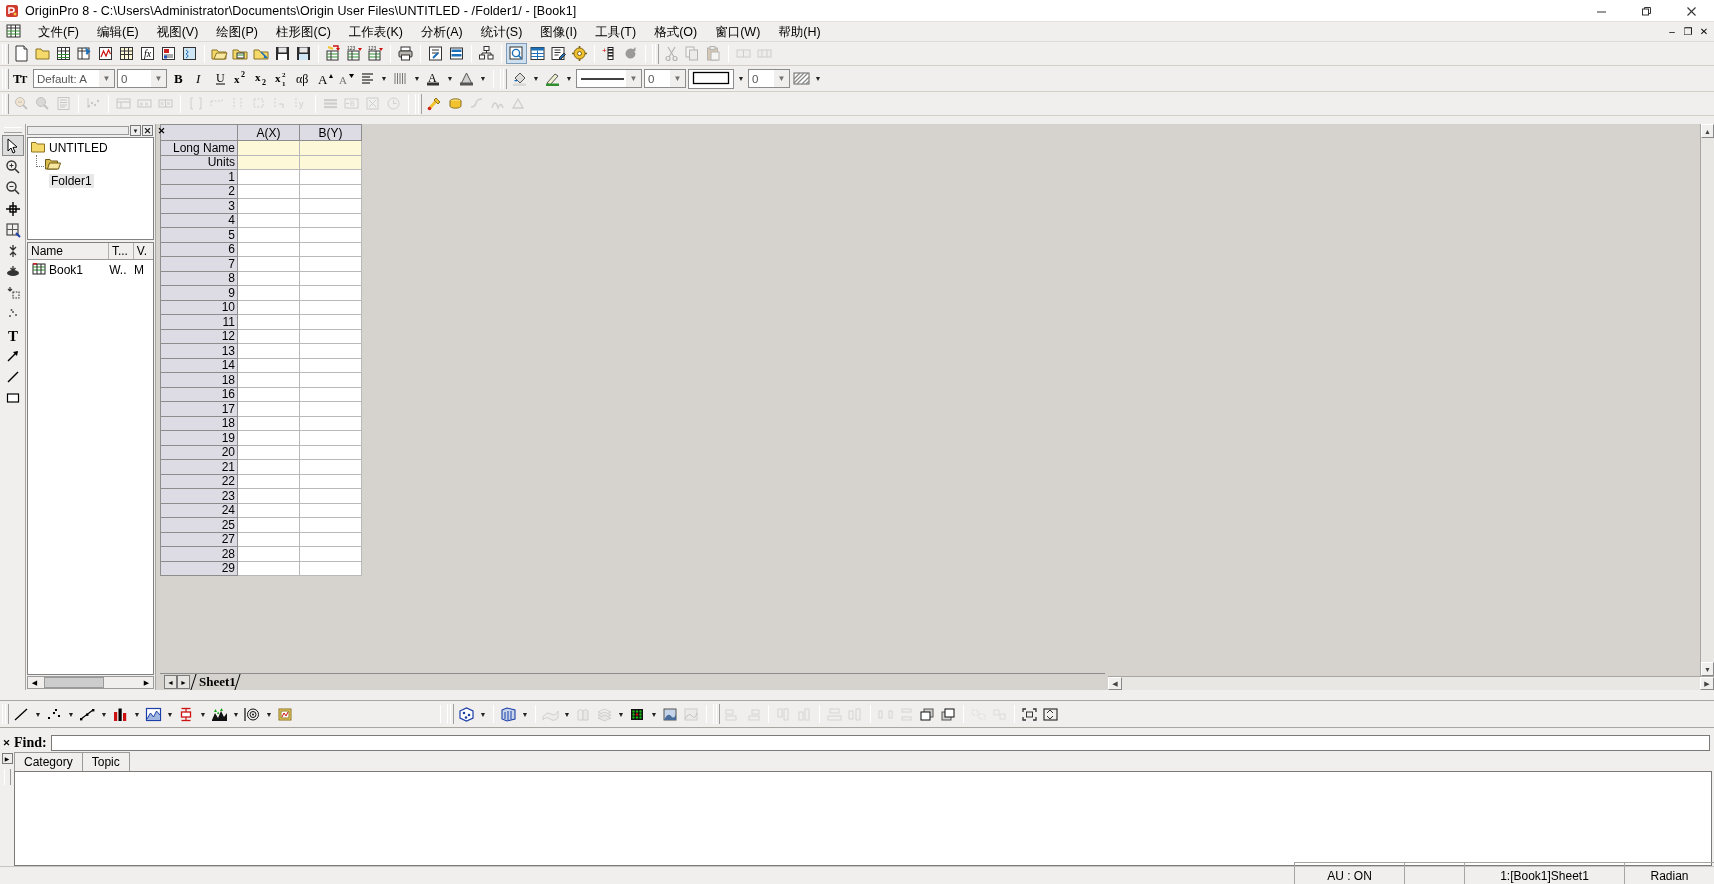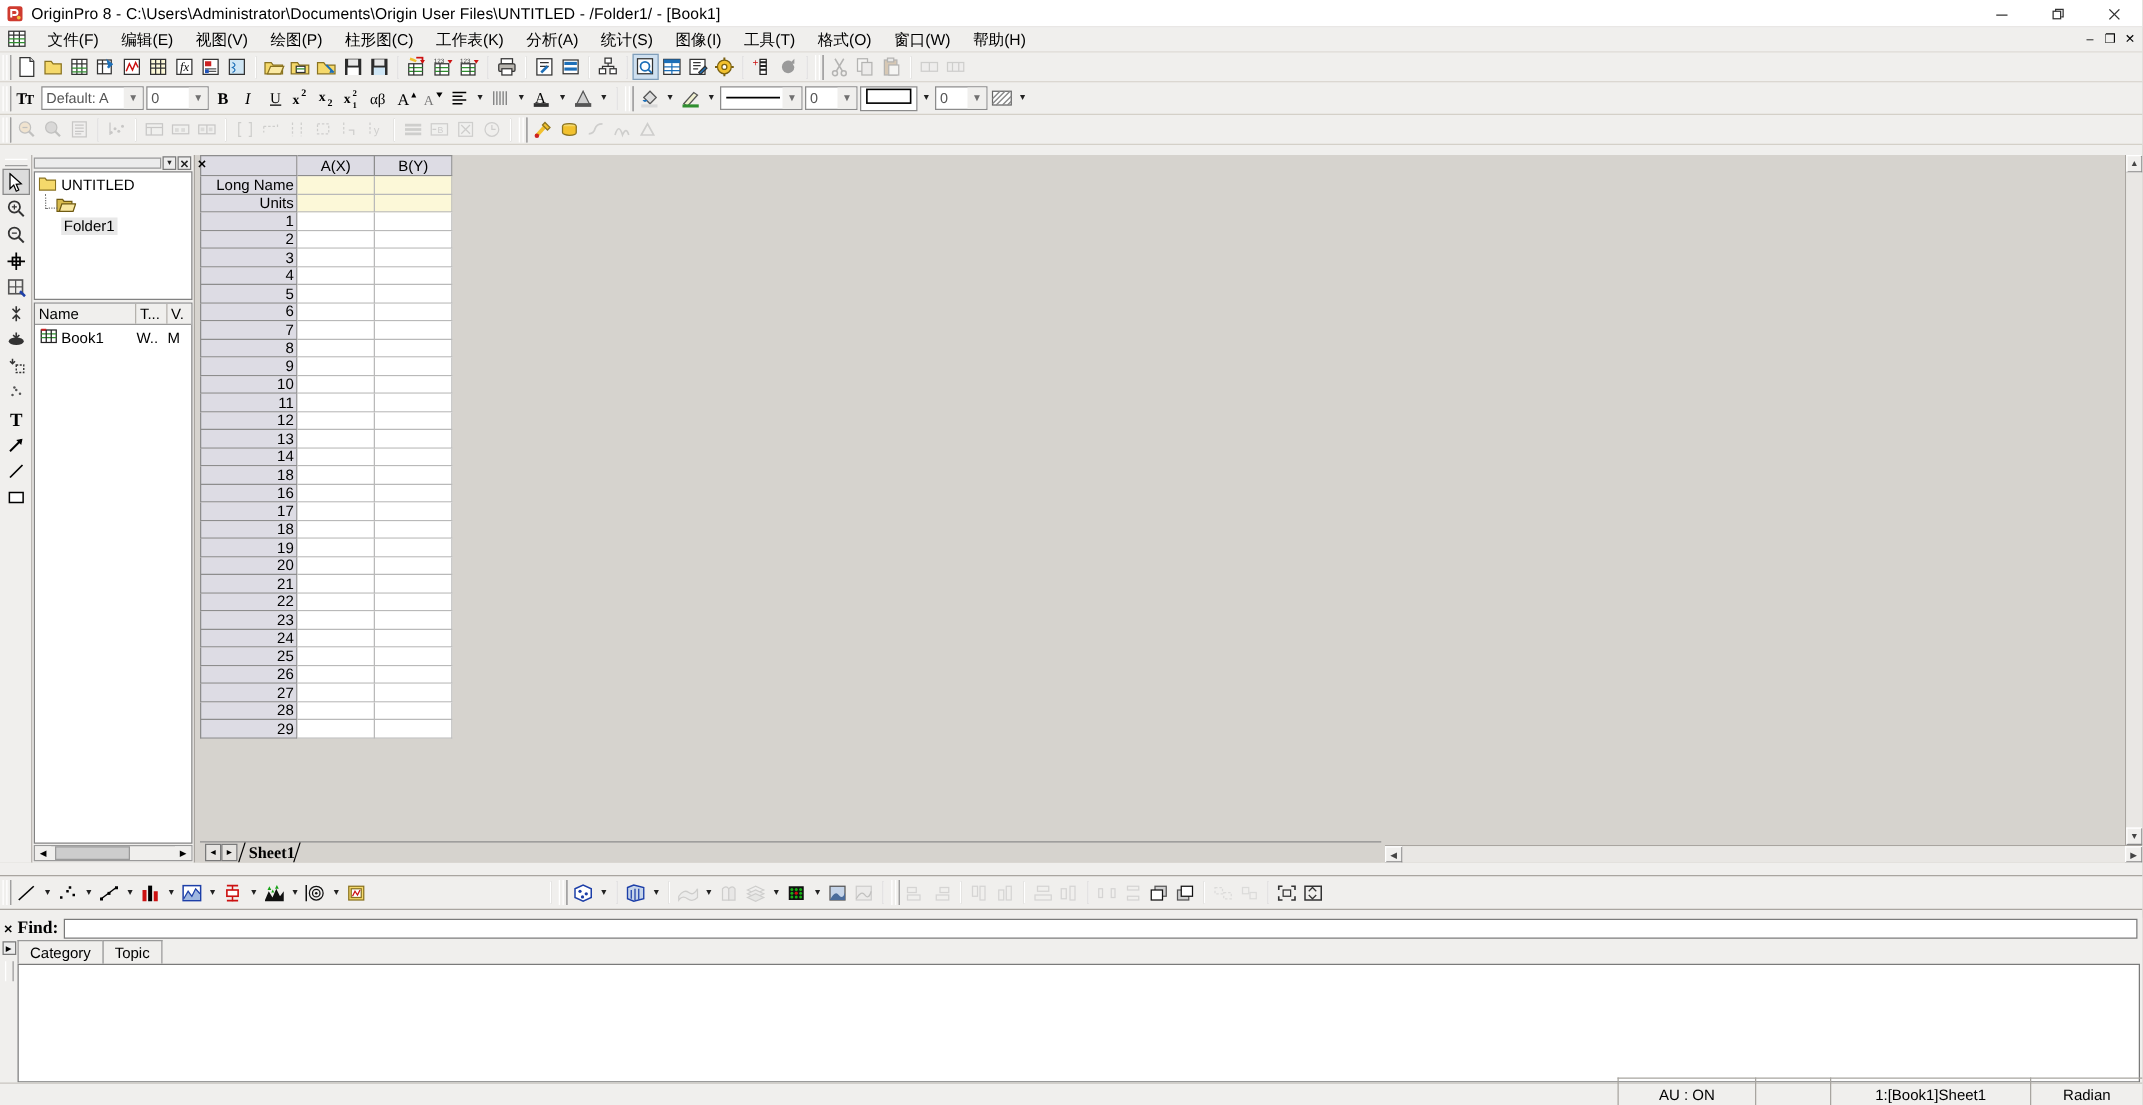--- a/index.html
+++ b/index.html
@@ -1253,26 +1253,20 @@
                 <div class="ws-cell"></div>
                 <div class="ws-rest"></div>
               </div>
               <div class="ws-row">
                 <div class="ws-rowhead">25</div>
                 <div class="ws-cell"></div>
                 <div class="ws-cell"></div>
                 <div class="ws-rest"></div>
               </div>
               <div class="ws-row">
-                <div class="ws-rowhead">26</div>
-                <div class="ws-cell"></div>
-                <div class="ws-cell"></div>
-                <div class="ws-rest"></div>
-              </div>
-              <div class="ws-row">
                 <div class="ws-rowhead">27</div>
                 <div class="ws-cell"></div>
                 <div class="ws-cell"></div>
                 <div class="ws-rest"></div>
               </div>
               <div class="ws-row">
                 <div class="ws-rowhead">28</div>
                 <div class="ws-cell"></div>
                 <div class="ws-cell"></div>
                 <div class="ws-rest"></div>

